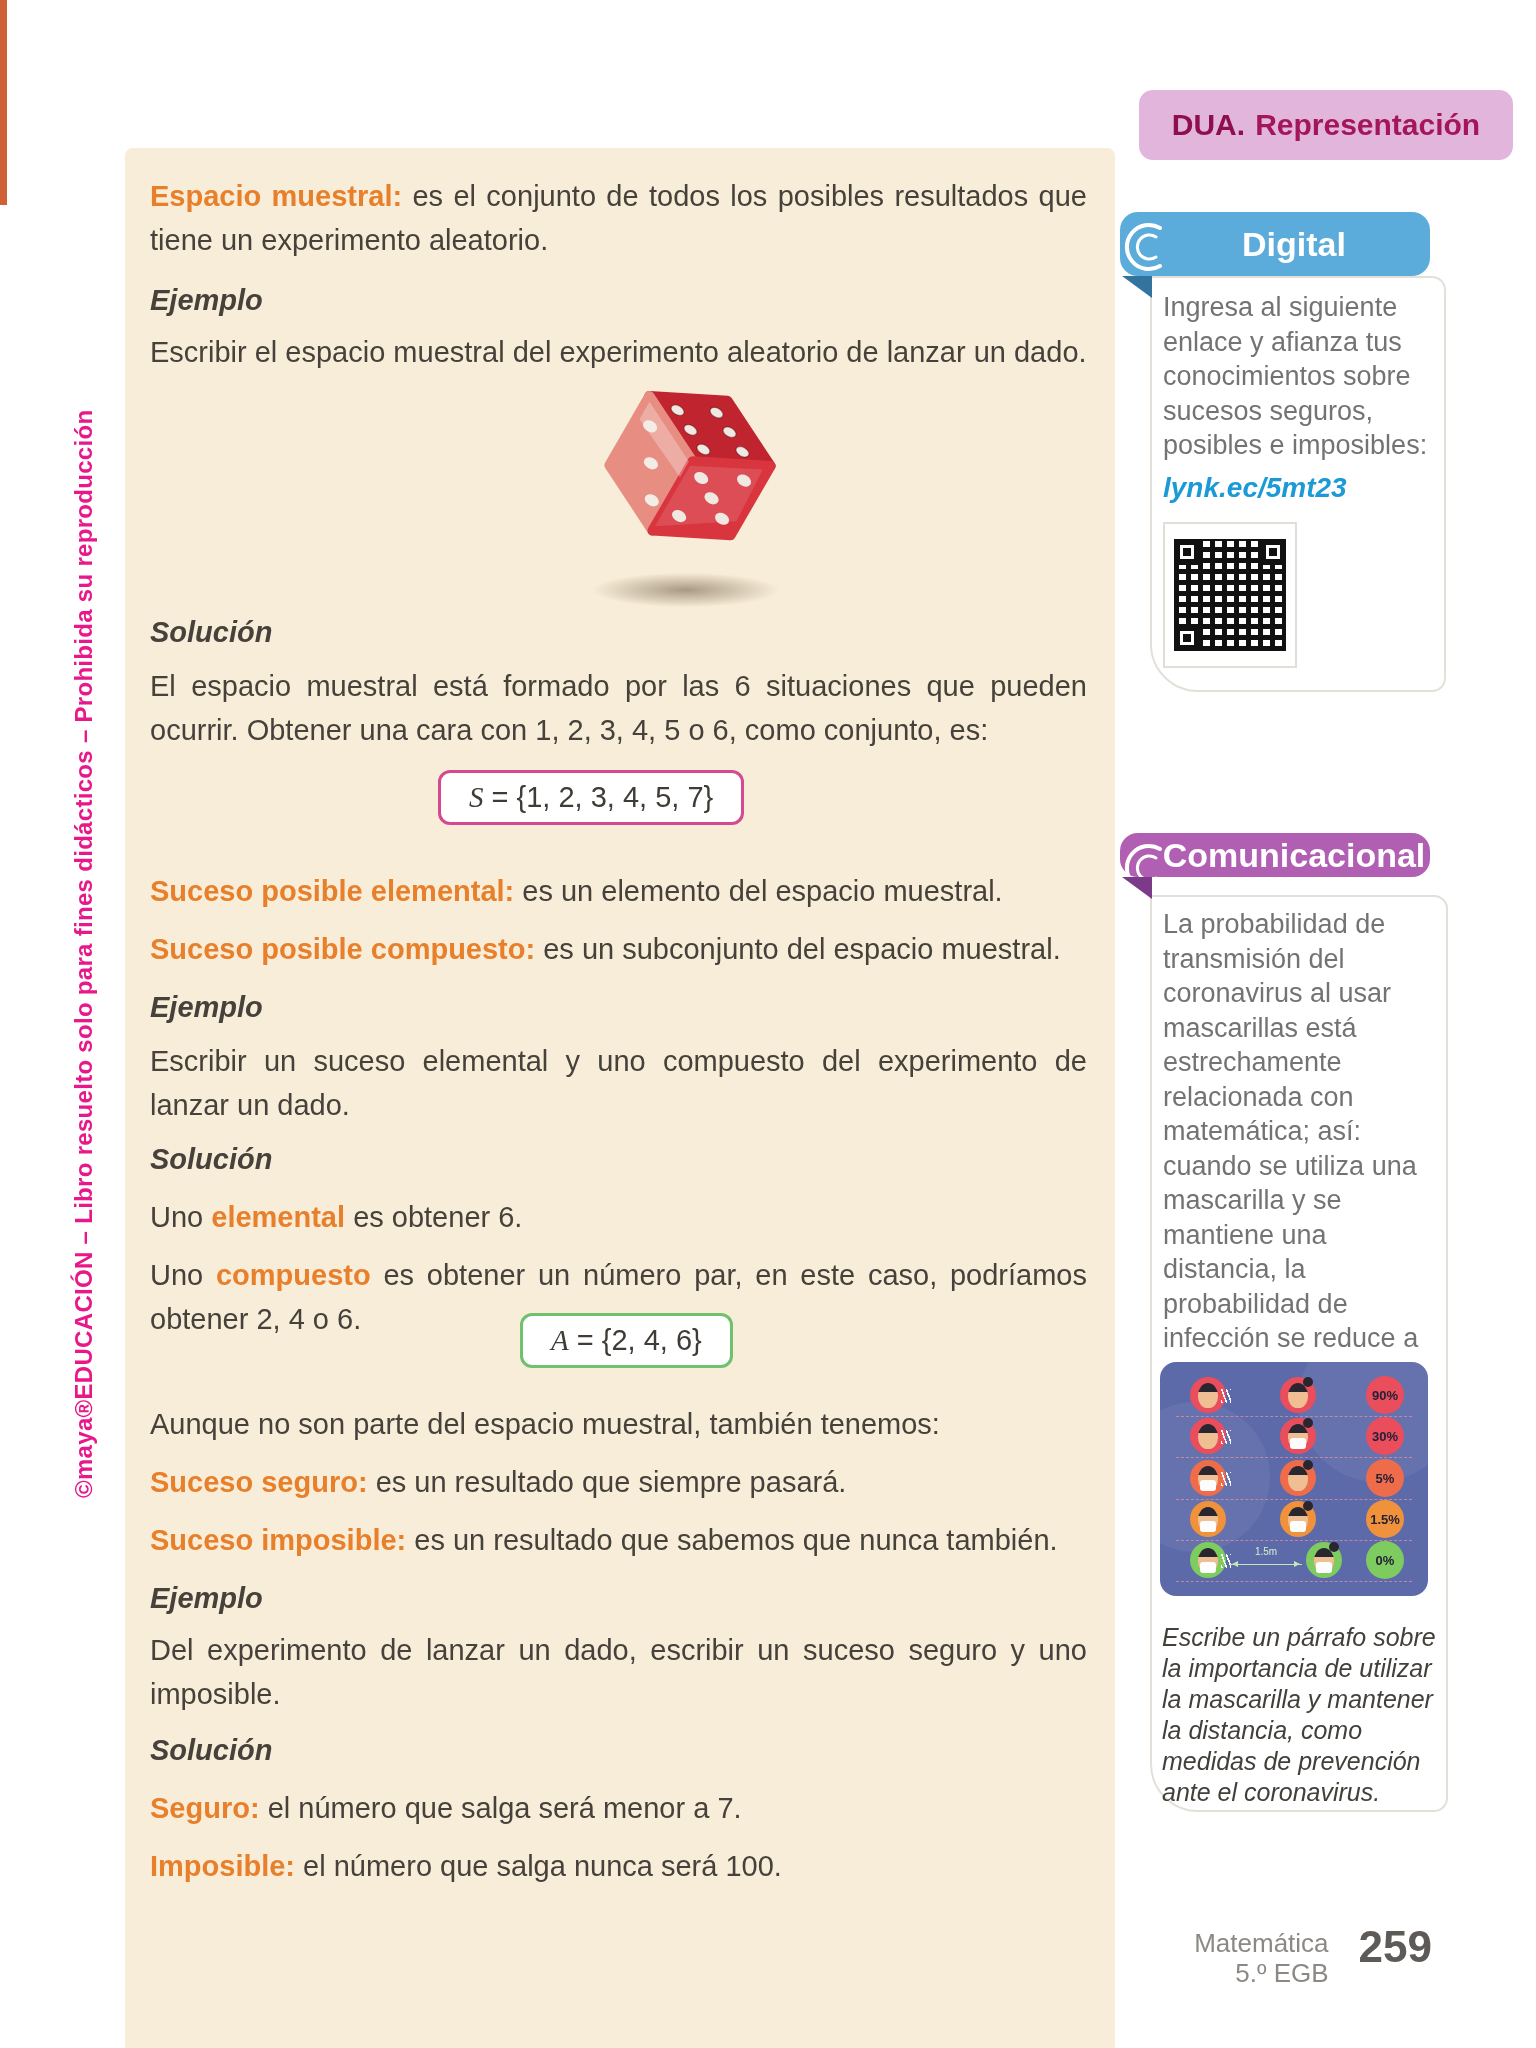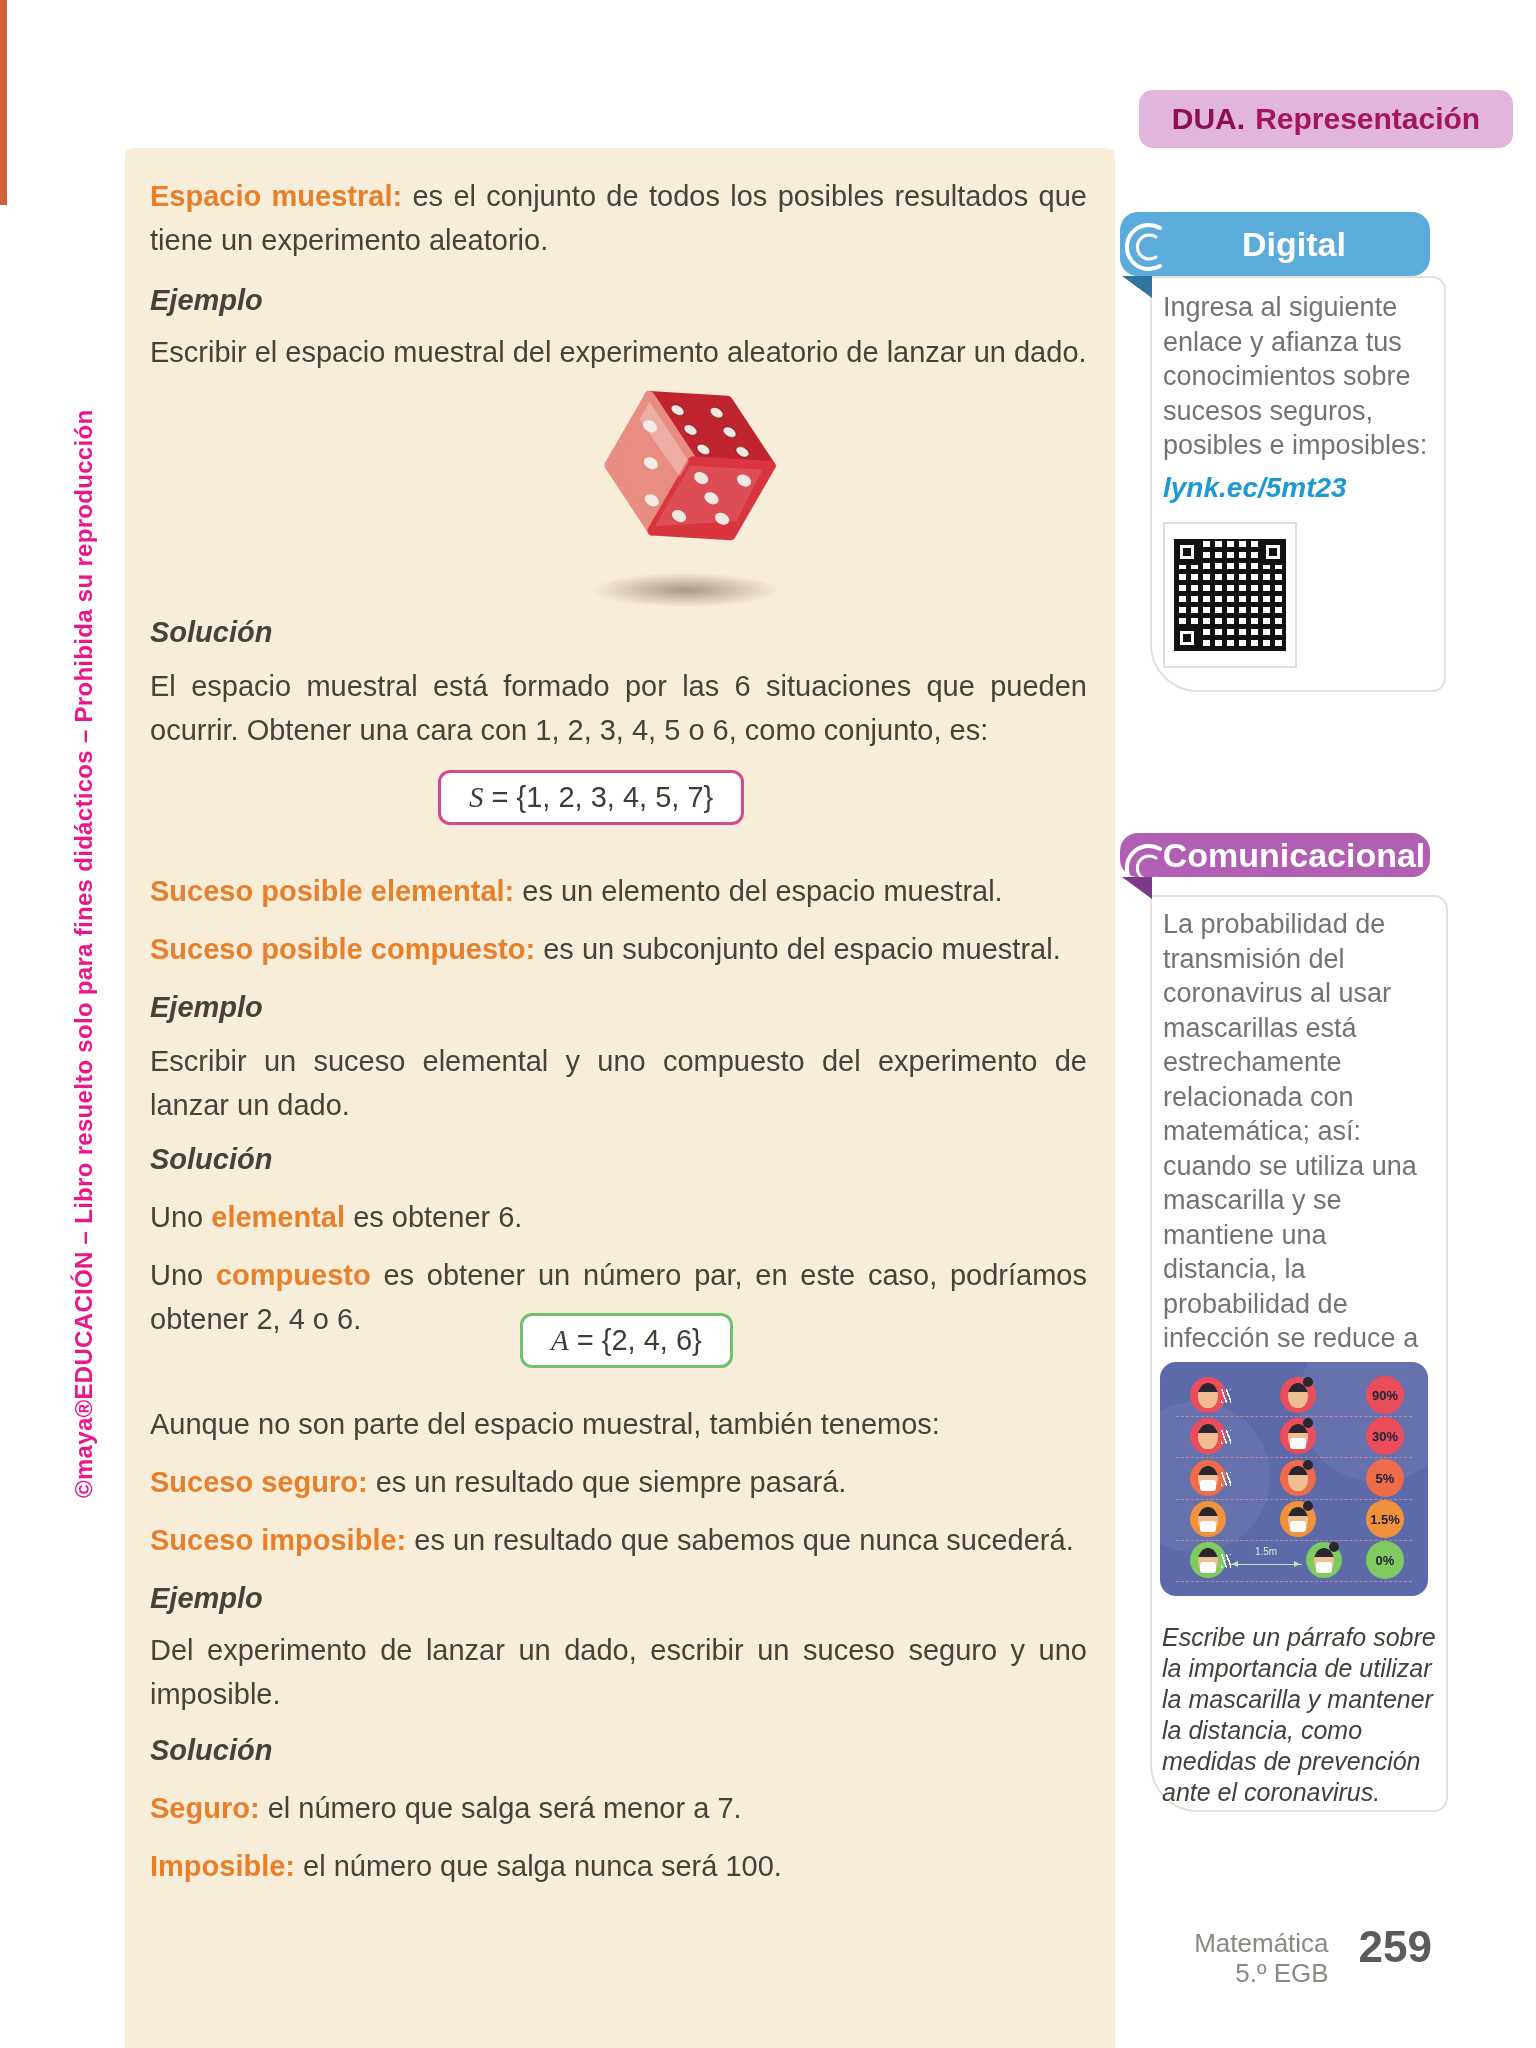--- a/index.html
+++ b/index.html
@@ -31,21 +31,21 @@
   .dice-shadow{position:absolute;left:438px;top:192px;width:195px;height:36px;
                background:radial-gradient(ellipse at center, rgba(90,70,48,.5) 0%, rgba(90,70,48,0) 68%);}
 
   .formula{width:fit-content;background:#ffffff;border-radius:12px;
            padding:8px 28px;font-size:29px;color:#3f3b35;}
   .formula .var{font-family:"Liberation Serif",serif;font-style:italic;margin-right:8px;}
   .formula-s{border:3px solid #d6488f;margin:0 0 44px 288px;}
   .formula-a{border:3px solid #6fc06f;margin:-28px 0 34px 370px;}
 
   
-  .dua-badge{position:absolute;left:1139px;top:90px;width:374px;height:58px;background:#e2b5dd;
+  .dua-badge{position:absolute;left:1139px;top:90px;width:374px;height:70px;background:#e2b5dd;
              border-radius:14px;display:flex;align-items:center;justify-content:center;gap:10px;
              font-size:30px;font-weight:bold;color:#a3165c;}
   .dua-badge .pfx{color:#8e0f50;}
 
   
   .card-body{position:absolute;background:#ffffff;border:2px solid #e4dfd8;box-sizing:border-box;}
   .body-digital{left:1150px;top:276px;width:296px;height:416px;border-radius:0 14px 14px 48px;}
   .body-comunic{left:1150px;top:895px;width:298px;height:917px;border-radius:0 14px 14px 48px;}
 
   .card-header{position:absolute;height:64px;width:310px;border-radius:18px;z-index:3;
@@ -202,21 +202,21 @@
       <span class="var">A</span><span>= {2, 4, 6}</span>
     </div>
 
     <p class="mb14">Aunque no son parte del espacio muestral, también tenemos:</p>
     <p class="mb14">
       <span class="term">Suceso seguro:</span>
       <span>es un resultado que siempre pasará.</span>
     </p>
     <p class="mb14">
       <span class="term">Suceso imposible:</span>
-      <span>es un resultado que sabemos que nunca sucederá.</span>
+      <span>es un resultado que sabemos que nunca también.</span>
     </p>
     <p class="subhead mb8">Ejemplo</p>
     <p class="mb12">Del experimento de lanzar un dado, escribir un suceso seguro y uno imposible.</p>
     <p class="subhead mb14">Solución</p>
     <p class="mb14">
       <span class="term">Seguro:</span>
       <span>el número que salga será menor a 7.</span>
     </p>
     <p>
       <span class="term">Imposible:</span>

